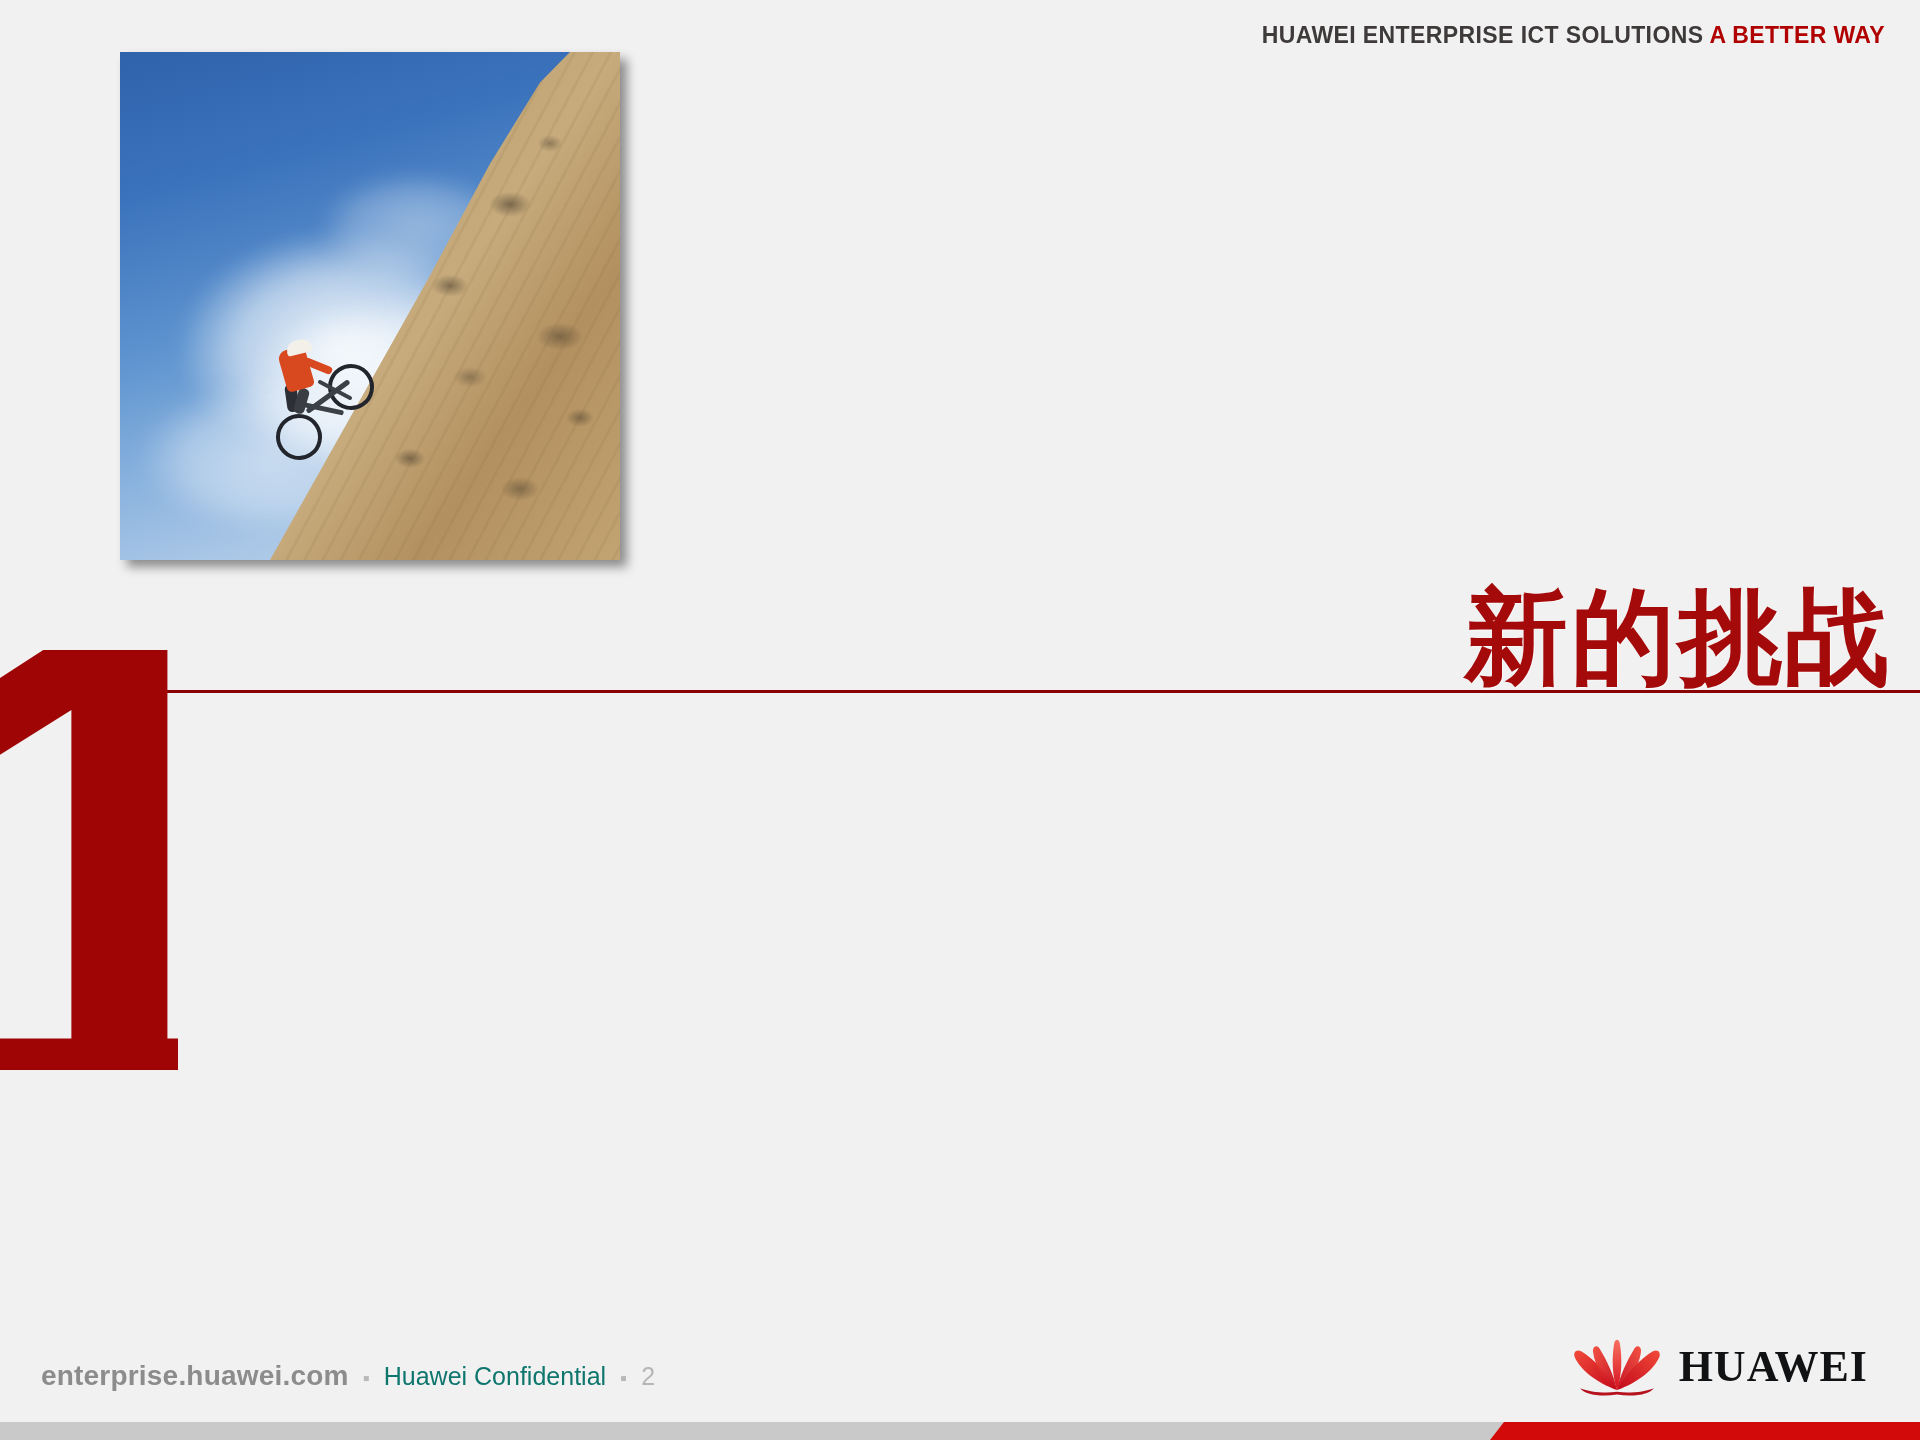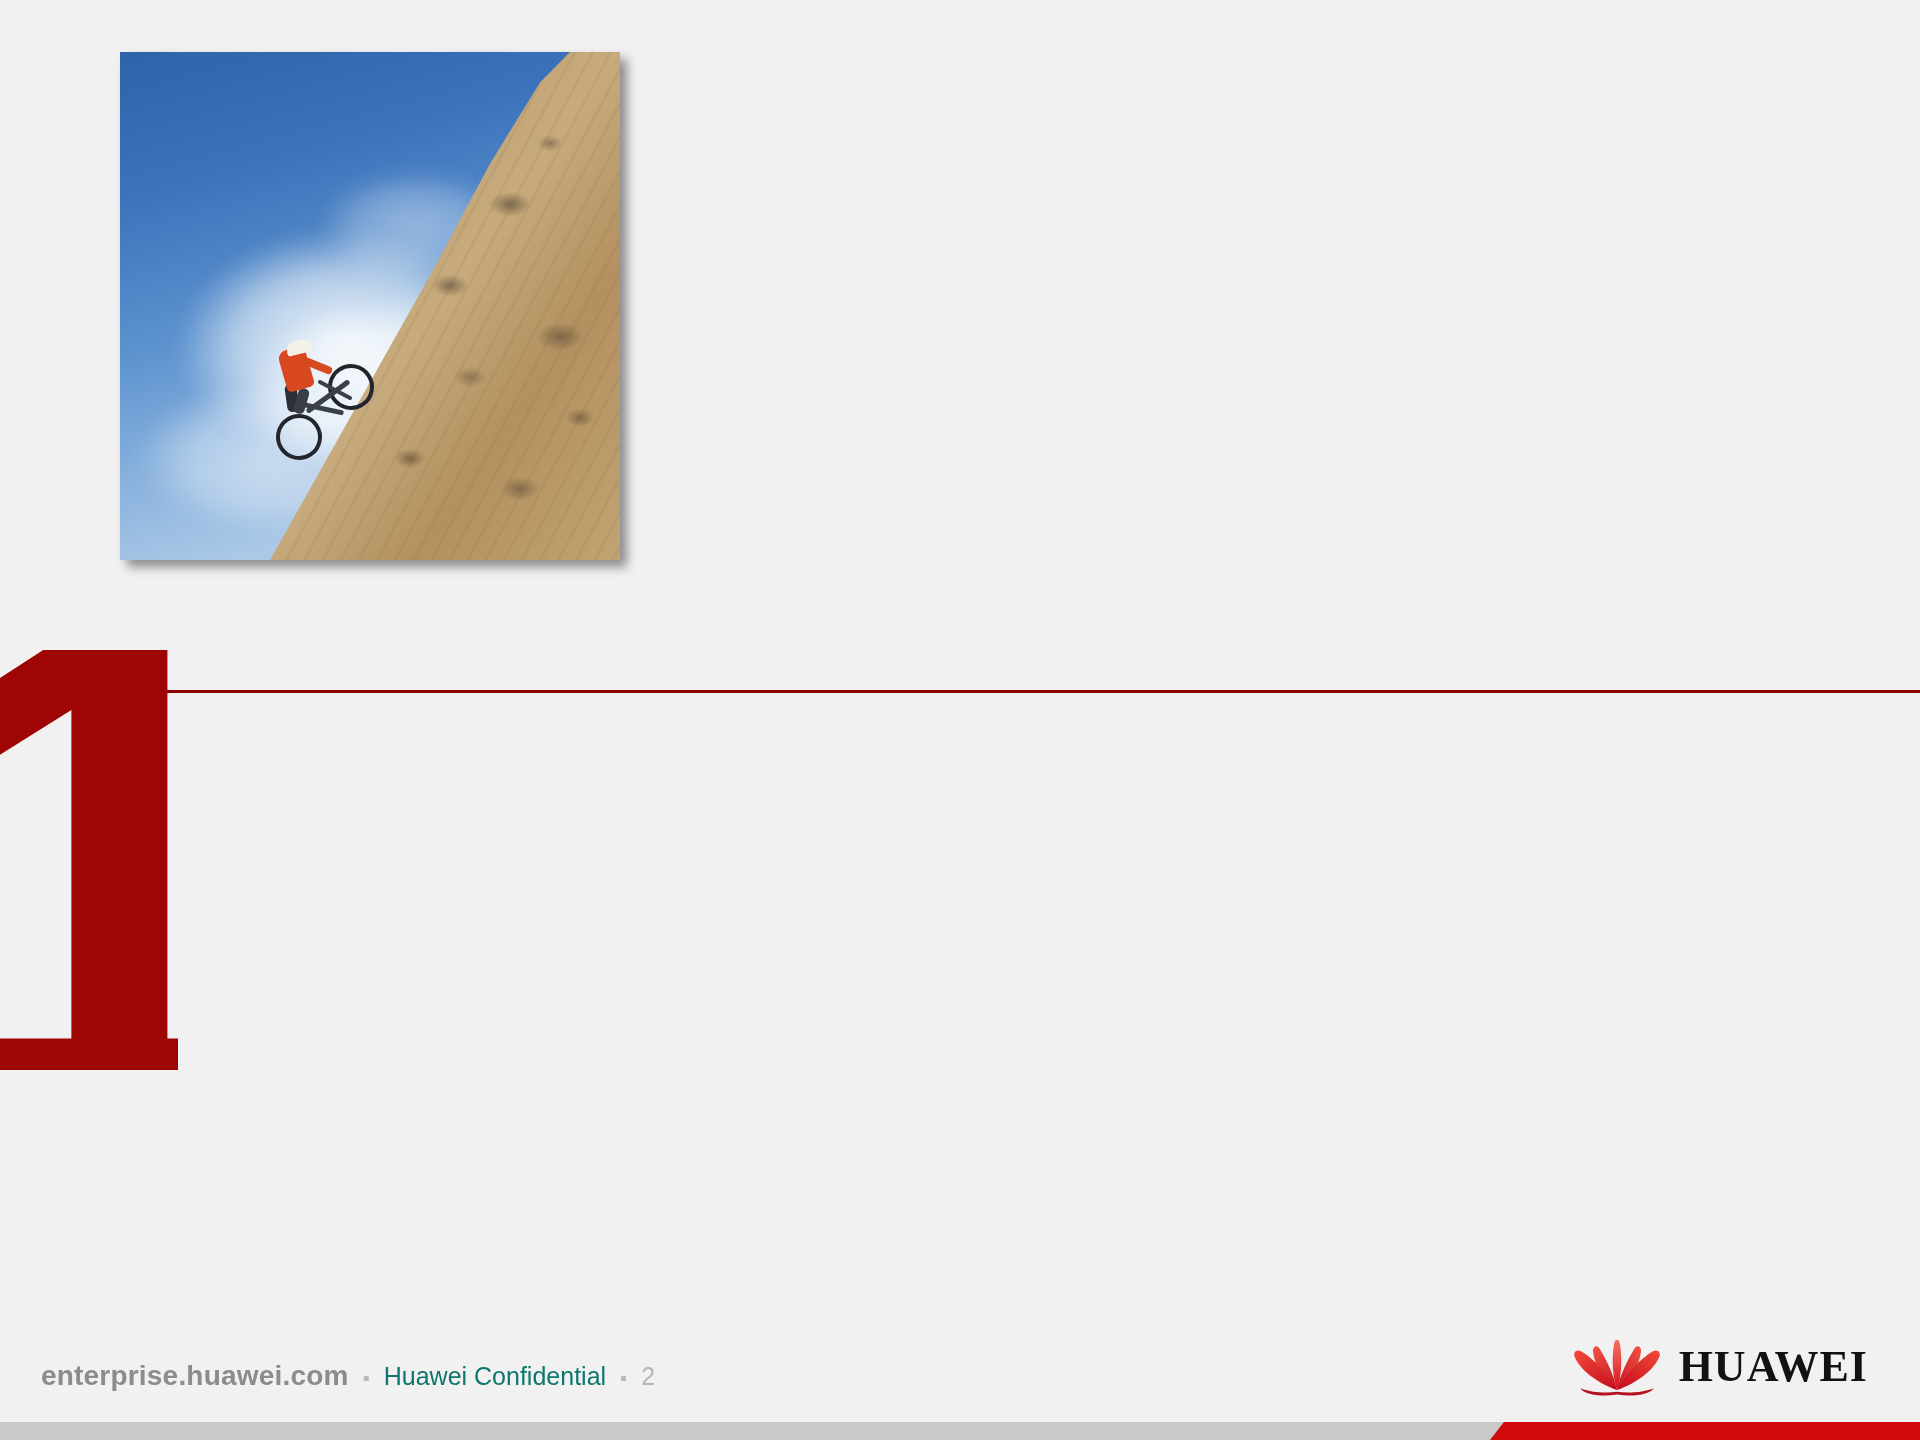--- a/index.html
+++ b/index.html
@@ -233,20 +233,24 @@
     width:430px; height:18px;
     background:#d20a0a;
     clip-path:polygon(14px 0%, 100% 0%, 100% 100%, 0% 100%);
   }
 </style>
 </head>
 <body>
 
 <div class="slide">
 
+  <div class="header">
+    <span class="h-dark">HUAWEI ENTERPRISE ICT SOLUTIONS</span>
+    <span class="h-red">A BETTER WAY</span>
+  </div>
 
   <div class="photo-frame">
     <div class="photo-inner">
       <div class="sky"></div>
       <div class="cloud c1"></div>
       <div class="cloud c2"></div>
       <div class="cloud c3"></div>
       <div class="cloud c4"></div>
       <div class="cliff"></div>
       <div class="cliff-shade"></div>
@@ -263,20 +267,21 @@
         <div class="bk-arm"></div>
         <div class="bk-helmet"></div>
       </div>
     </div>
   </div>
 
   <div class="divider"></div>
 
   <div class="numeral">1</div>
 
+  <div class="cn-title">新的挑战</div>
 
   <div class="footer">
     <span class="f-url">enterprise.huawei.com</span>
     <span class="f-sep">▪</span>
     <span class="f-conf">Huawei Confidential</span>
     <span class="f-sep">▪</span>
     <span class="f-page">2</span>
   </div>
 
   <div class="logo">

